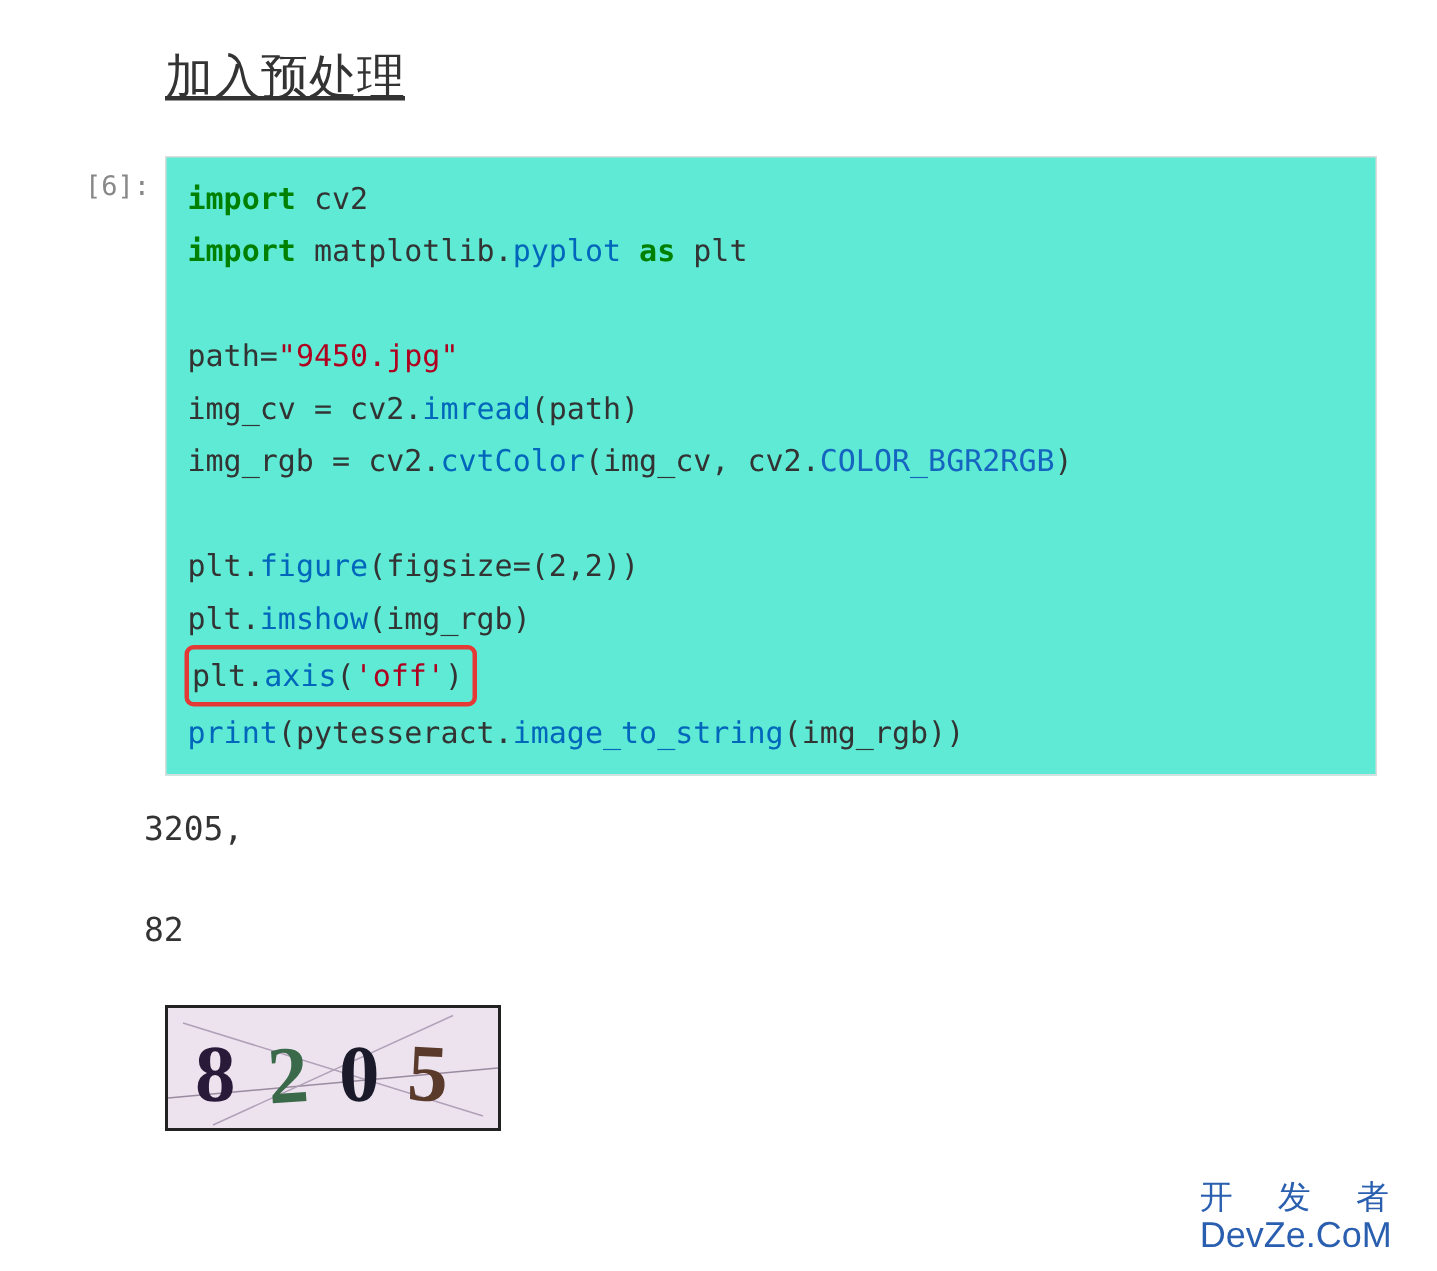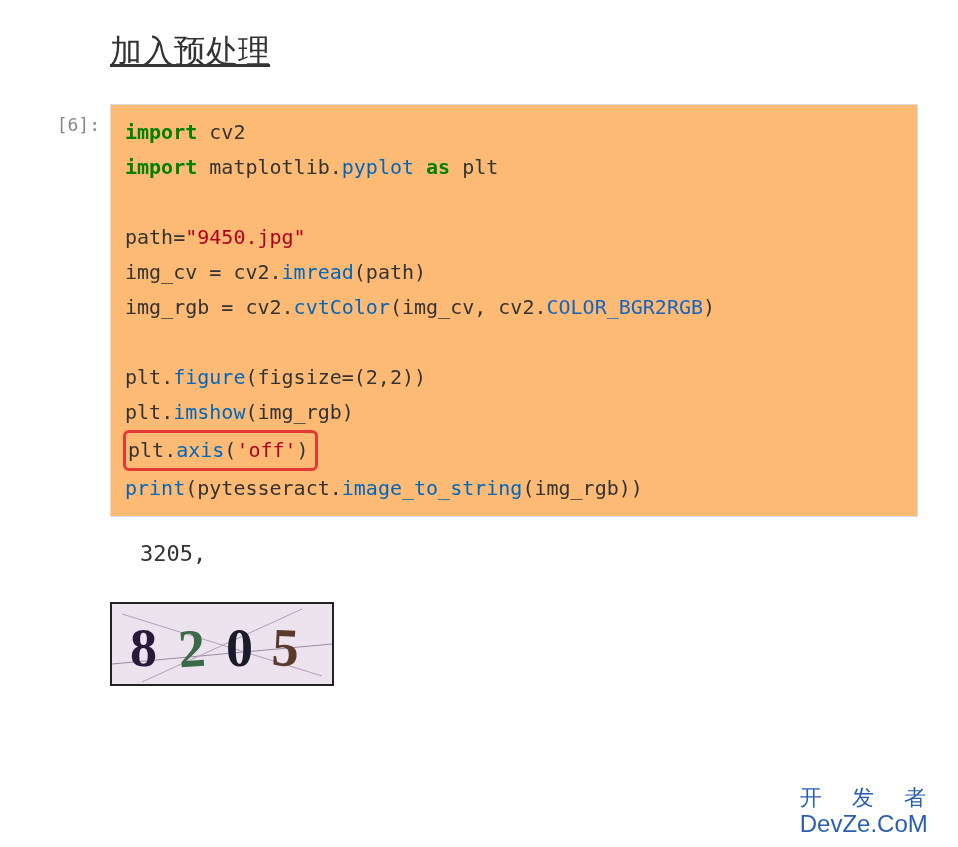--- a/index.html
+++ b/index.html
@@ -28,21 +28,21 @@
     text-align: right;
     padding-right: 10px;
     padding-top: 10px;
     font-family: "SFMono-Regular", Menlo, Consolas, monospace;
     font-size: 18px;
     color: #888;
     box-sizing: border-box;
   }
   .code-cell {
     flex: 1;
-    background: #fdba74;
+    background: #5eead4;
     border: 1px solid #dcdcdc;
     padding: 10px 14px;
     font-family: "SFMono-Regular", Menlo, Consolas, monospace;
     font-size: 20px;
     line-height: 1.75;
     white-space: pre;
     color: #333;
     overflow-x: auto;
   }
   .tok-kw { color: #008000; font-weight: bold; }
@@ -51,21 +51,21 @@
   .tok-str { color: #b00020; }
   .tok-const { color: #1565c0; }
   .highlight-box {
     display: inline-block;
     border: 3px solid #e53935;
     border-radius: 6px;
     padding: 0 6px 0 2px;
     margin-left: -2px;
   }
   .output-area {
-    margin-left: 100px;
+    margin-left: 56px;
     margin-top: 18px;
     font-family: "SFMono-Regular", Menlo, Consolas, monospace;
     font-size: 22px;
     line-height: 1.7;
     color: #333;
   }
   .output-line {
     margin-bottom: 30px;
   }
   .captcha-img {
@@ -109,20 +109,21 @@
 <span>img_rgb</span> <span>=</span> <span>cv2</span>.<span class="tok-func">cvtColor</span><span>(</span><span>img_cv</span><span>, </span><span>cv2</span>.<span class="tok-const">COLOR_BGR2RGB</span><span>)</span>
 
 <span>plt</span>.<span class="tok-func">figure</span><span>(figsize=(2,2))</span>
 <span>plt</span>.<span class="tok-func">imshow</span><span>(img_rgb)</span>
 <span class="highlight-box"><span>plt</span>.<span class="tok-func">axis</span><span>(</span><span class="tok-str">'off'</span><span>)</span></span>
 <span class="tok-func">print</span><span>(</span><span>pytesseract</span>.<span class="tok-func">image_to_string</span><span>(img_rgb)</span><span>)</span></div>
 </div>
 
 <div class="output-area">
   <div class="output-line">3205,</div>
+  <div class="output-line">82</div>
 </div>
 
 <div class="captcha-img">
   <svg viewBox="0 0 220 80">
     <rect x="0" y="0" width="220" height="80" fill="#ece3ee"></rect>
     <line x1="0" y1="60" x2="220" y2="40" stroke="#9a8ba0" stroke-width="1"></line>
     <line x1="10" y1="10" x2="210" y2="72" stroke="#b0a0b8" stroke-width="1"></line>
     <line x1="30" y1="78" x2="190" y2="5" stroke="#b0a0b8" stroke-width="1"></line>
     <text x="18" y="62" font-family="Georgia, serif" font-size="54" font-weight="bold" fill="#2a1a3a">8</text>
     <text x="66" y="62" font-family="Georgia, serif" font-size="54" font-weight="bold" fill="#3a6a4a" transform="rotate(-4 90 40)">2</text>

